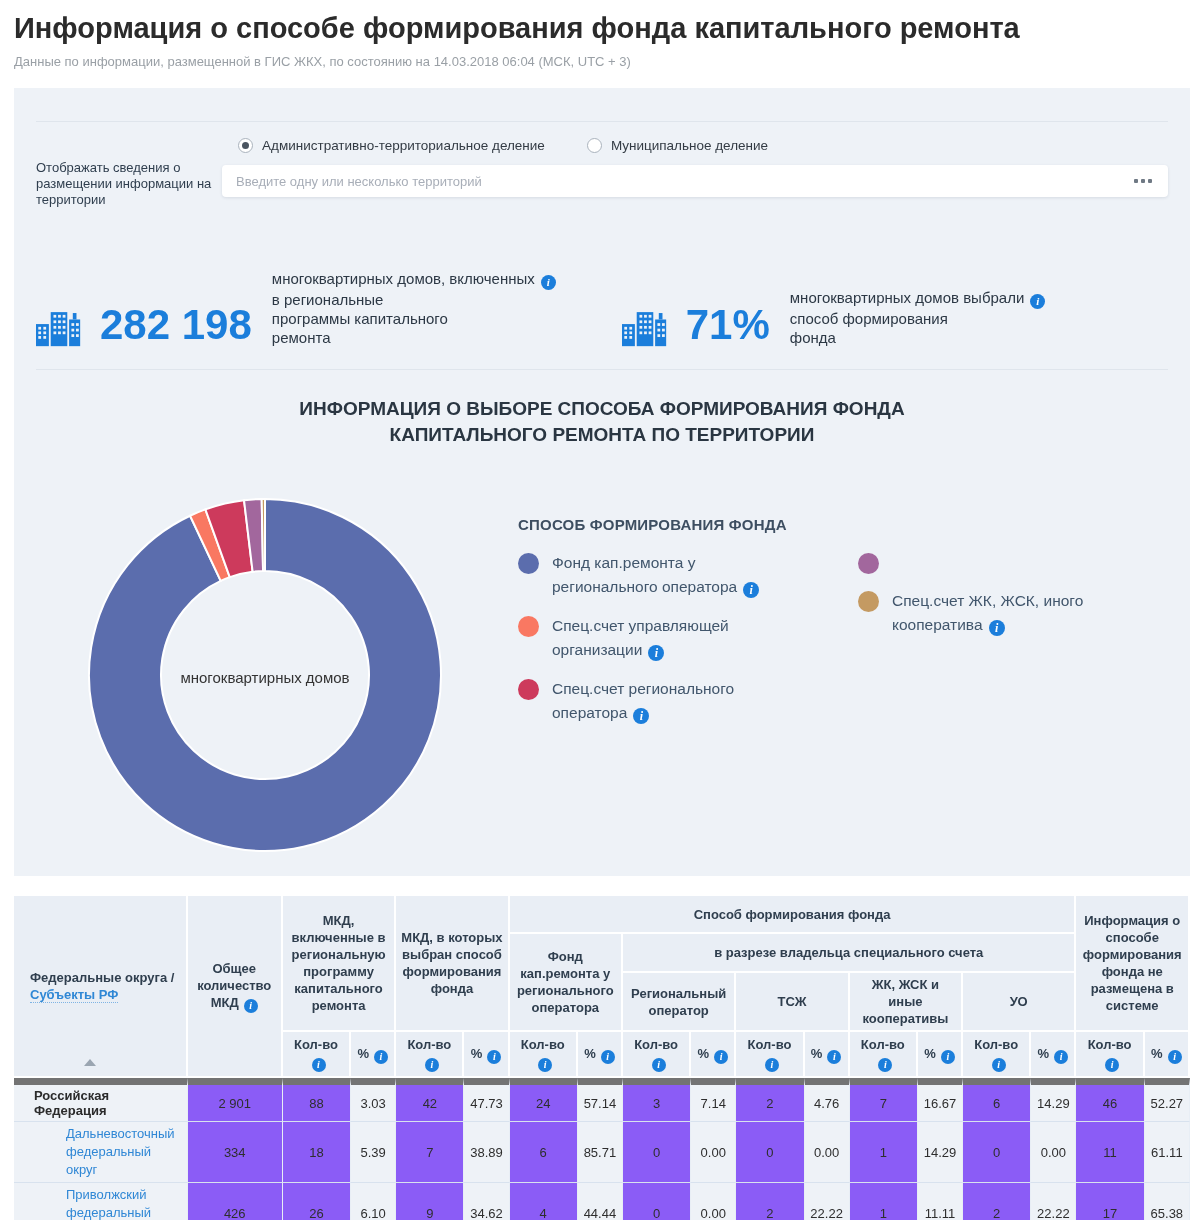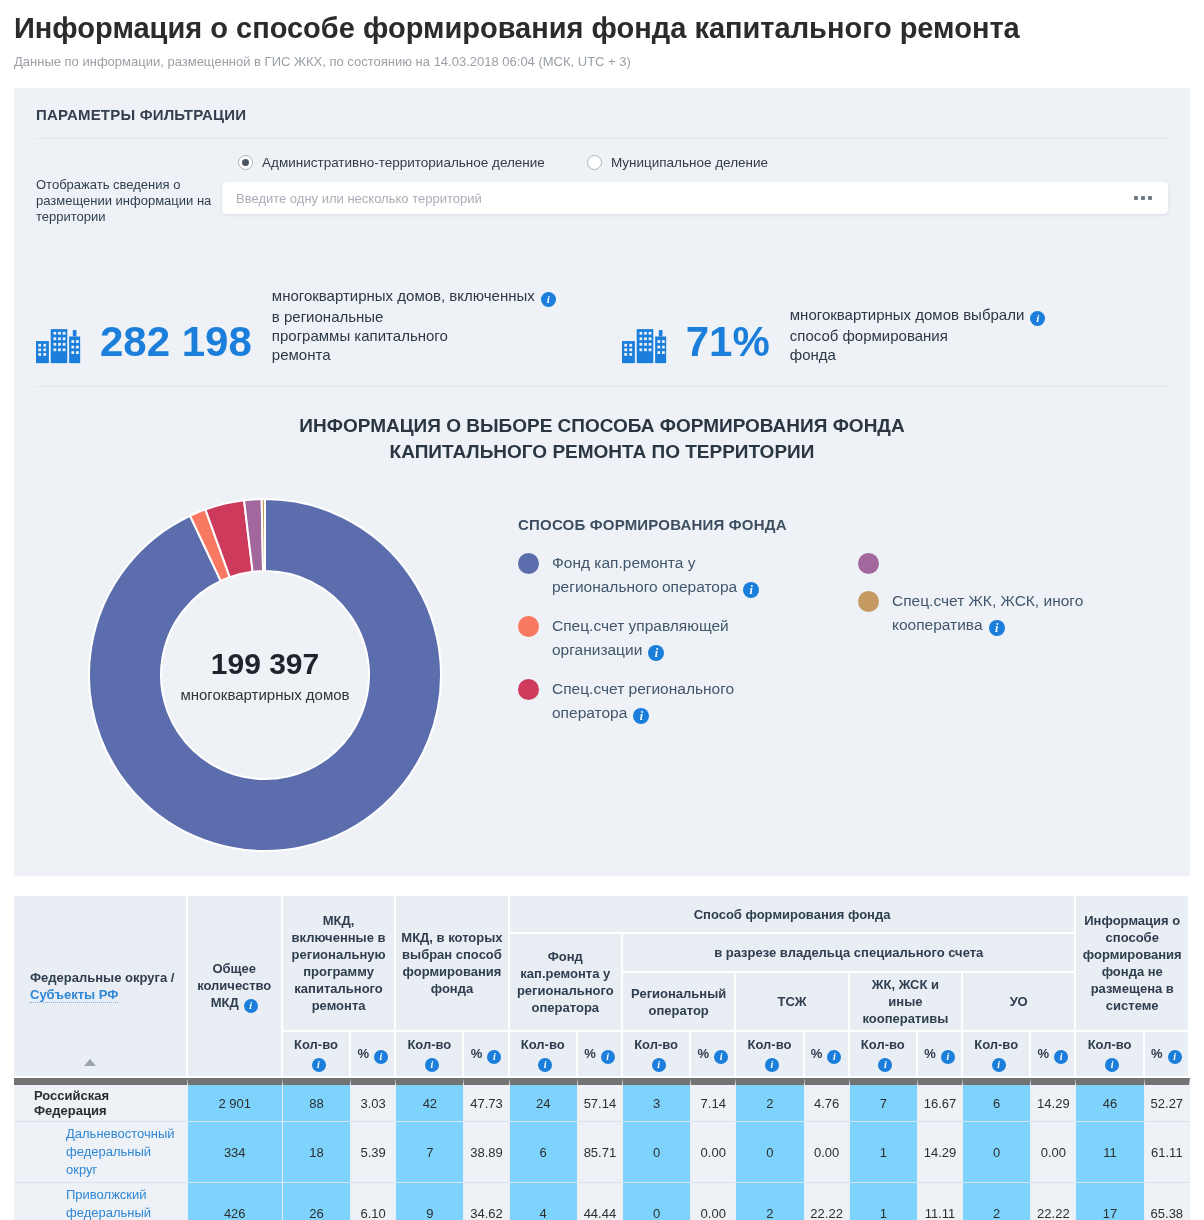--- a/index.html
+++ b/index.html
@@ -58,39 +58,38 @@
 
   
   table.data-table{margin:20px 14px 0 14px;width:1176px;table-layout:fixed;border-collapse:separate;border-spacing:0;font-size:13px;}
   .data-table th{background:#e9eef5;color:#2f3e4e;font-weight:bold;font-size:13px;line-height:17px;
     border-right:2px solid #fff;border-bottom:2px solid #fff;padding:3px 5px;text-align:center;vertical-align:middle;box-sizing:border-box;}
   .data-table th.region-th{text-align:left;padding-left:16px;position:relative;margin-left:12px;}
   .data-table tr.h1{height:38px;} .data-table tr.h2{height:39px;} .data-table tr.h3{height:52px;} .data-table tr.h4{height:46px;}
   .region-link-hdr{color:#2f87d5;text-decoration:none;border-bottom:1px dotted #7fb4e4;cursor:pointer;}
   .sort-asc{position:absolute;bottom:10px;left:70px;width:0;height:0;border-left:6px solid transparent;border-right:6px solid transparent;border-bottom:7px solid #9aa5b1;cursor:pointer;}
   .data-table th .info{width:14px;height:14px;line-height:14px;font-size:10px;margin-left:5px;}
-  .data-table td{background:#7dd3fc;border-bottom:1px solid #d8e2ee;border-right:1px solid #e8eef5;text-align:center;color:#2e2e2e;padding:3px 4px;box-sizing:border-box;}
+  .data-table td{background:#8b5cf6;border-bottom:1px solid #d8e2ee;border-right:1px solid #e8eef5;text-align:center;color:#2e2e2e;padding:3px 4px;box-sizing:border-box;}
   .data-table td.shaded{background:#eef2f7;}
   .data-table td.name-cell{background:#eef2f7;text-align:left;}
   .data-table td.name-cell.root{padding-left:20px;font-weight:bold;color:#2b2b2b;}
   .data-table td.name-cell.linked{padding-left:52px;margin-left:20px;}
   .data-table td.name-cell a{color:#2f87d5;text-decoration:none;line-height:18px;cursor:pointer;}
   .data-table tbody tr:first-child{height:44px;}
   .data-table tbody tr:first-child td{border-top:7px solid #737373;}
   .data-table tbody tr{height:58px;}
 </style>
 </head>
 <body>
 
 <div class="page-title">Информация о способе формирования фонда капитального ремонта</div>
 <div class="page-subtitle">Данные по информации, размещенной в ГИС ЖКХ, по состоянию на 14.03.2018 06:04 (МСК, UTC + 3)</div>
 
 <div class="panel">
 
-  <div class="filter-title">ПАРАМЕТРЫ ФИЛЬТРАЦИИ</div>
   <div class="divider"></div>
 
   <div class="filter-flex">
     <div class="filter-label">Отображать сведения о размещении информации на территории</div>
     <div class="filter-controls">
       <div class="radio-row">
         <label class="radio-item">
           <span class="radio-circle checked"></span>
           <span>Административно-территориальное деление</span>
         </label>
@@ -201,21 +200,20 @@
 
   <div class="donut-wrap">
     <svg width="356" height="356" viewBox="0 0 356 356">
         <path d="M 178.00 2.00 A 176 176 0 1 1 103.06 18.75 L 133.72 83.90 A 104 104 0 1 0 178.00 74.00 Z" fill="#5b6dad" stroke="#fff" stroke-width="2"></path>
         <path d="M 103.06 18.75 A 176 176 0 0 1 118.38 12.40 L 142.77 80.15 A 104 104 0 0 0 133.72 83.90 Z" fill="#f97862" stroke="#fff" stroke-width="2"></path>
         <path d="M 118.38 12.40 A 176 176 0 0 1 157.04 3.25 L 165.61 74.74 A 104 104 0 0 0 142.77 80.15 Z" fill="#cd3a5c" stroke="#fff" stroke-width="2"></path>
         <path d="M 157.04 3.25 A 176 176 0 0 1 174.68 2.03 L 176.04 74.02 A 104 104 0 0 0 165.61 74.74 Z" fill="#a2679d" stroke="#fff" stroke-width="2"></path>
         <path d="M 174.68 2.03 A 176 176 0 0 1 178.00 2.00 L 178.00 74.00 A 104 104 0 0 0 176.04 74.02 Z" fill="#c49a62" stroke="#fff" stroke-width="2"></path>
       </svg>
     <div class="donut-center">
-      <div class="val">199 397</div>
       <div class="lbl">многоквартирных домов</div>
     </div>
   </div>
 
   <div class="legend">
     <div class="legend-title">СПОСОБ ФОРМИРОВАНИЯ ФОНДА</div>
     <div class="legend-cols">
       <div class="legend-col">
         <div class="legend-item">
           <span class="legend-dot" style="background: rgb(91, 109, 173);"></span>

